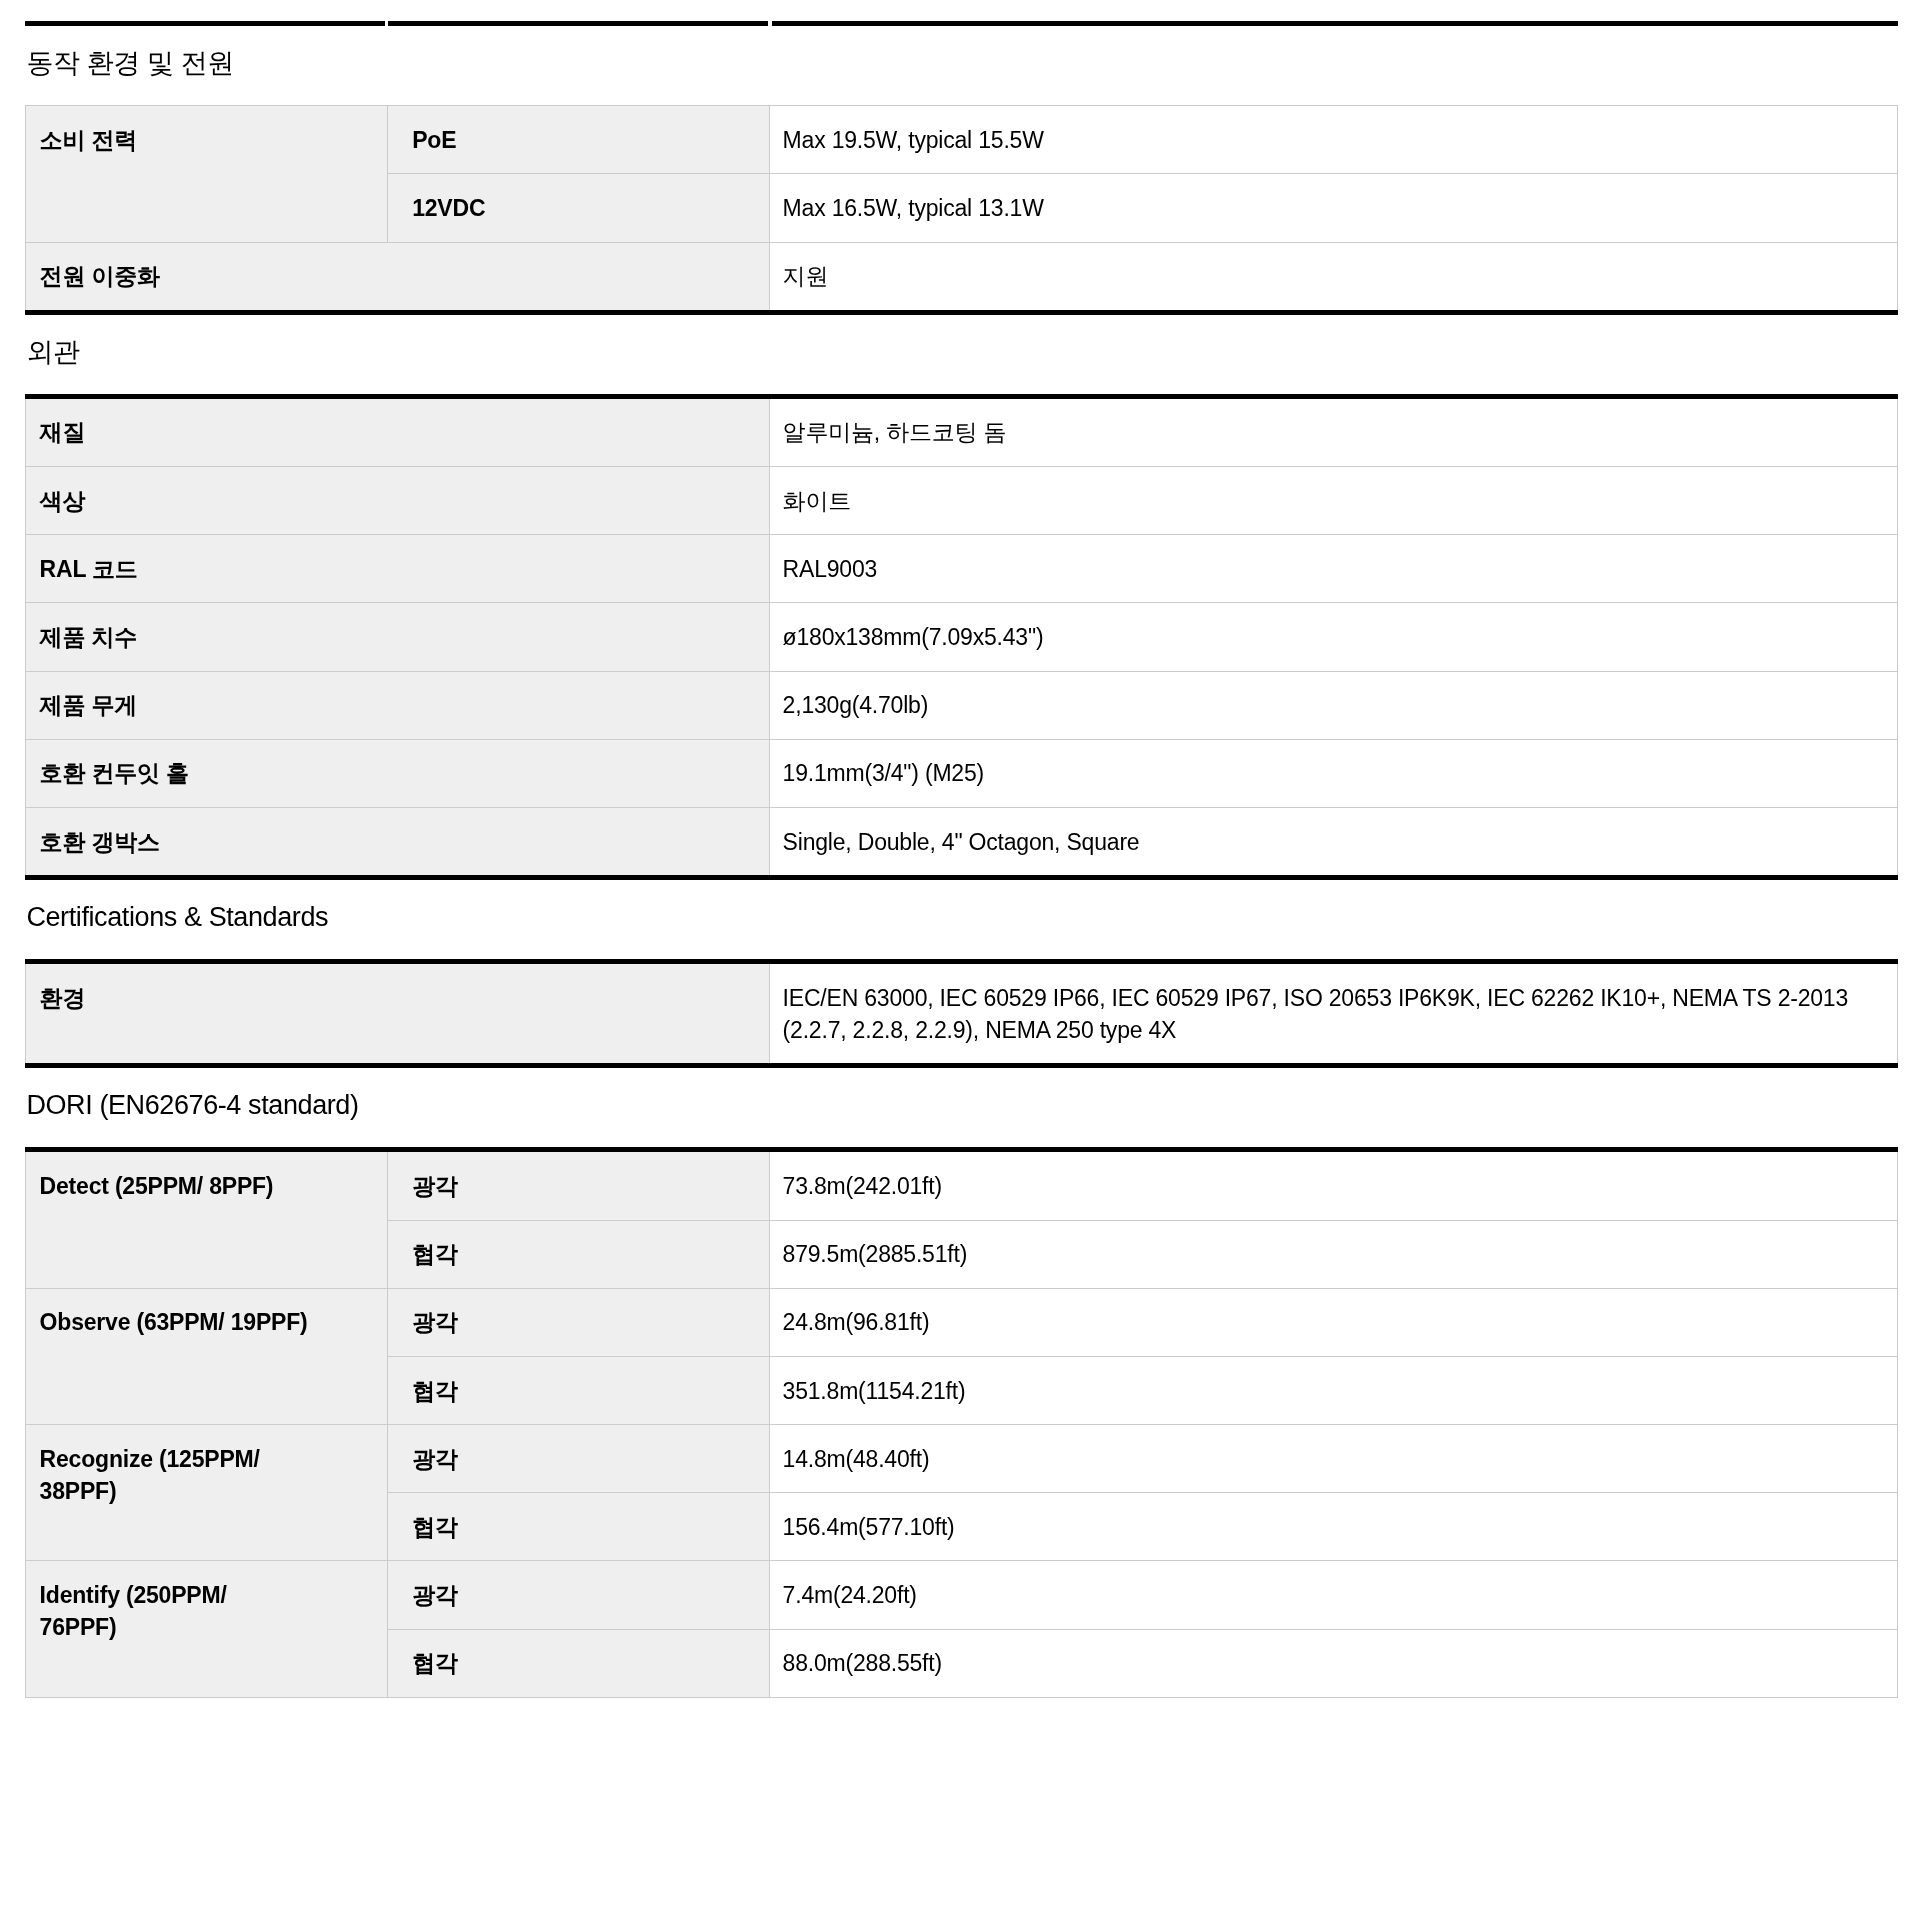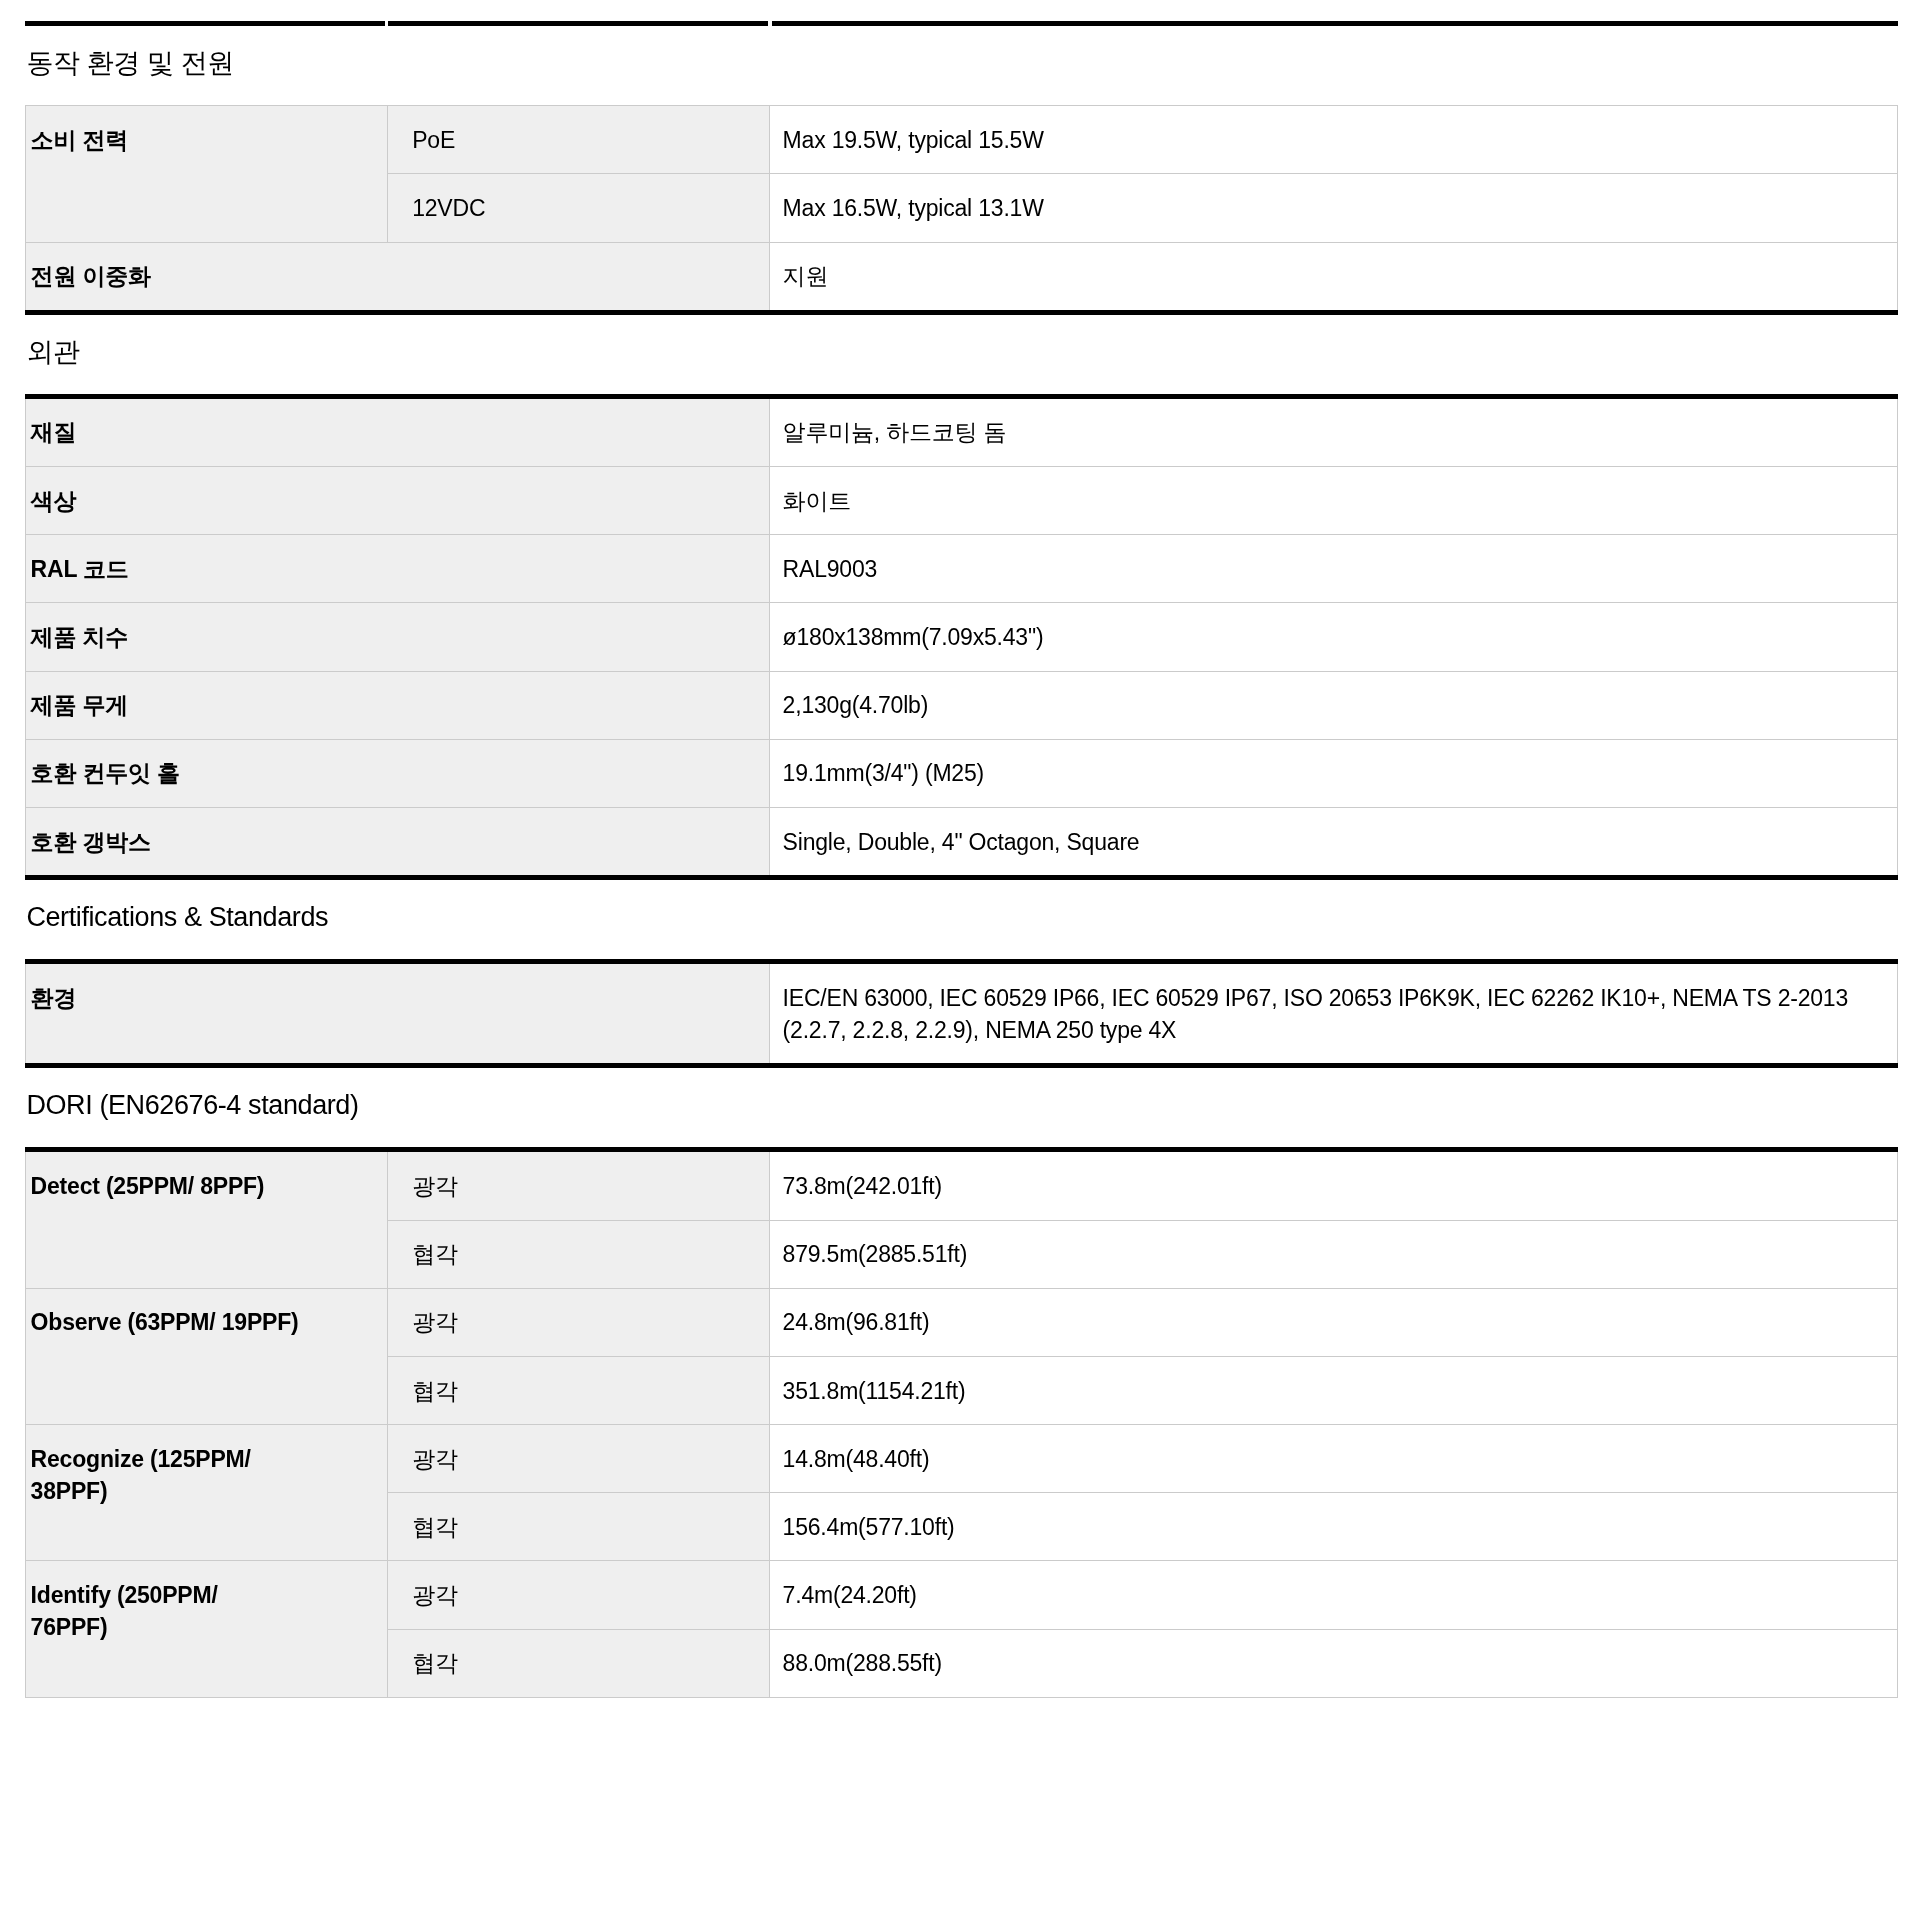--- a/index.html
+++ b/index.html
@@ -52,27 +52,27 @@
     font-size: 23px;
     line-height: 32px;
     letter-spacing: -0.2px;
     vertical-align: top;
     padding: 17.6px 21px 17.6px 24.6px;
     word-wrap: break-word;
   }
   table.spec td.lab {
     background: #efefef;
     font-weight: 700;
-    padding-left: 5px;
+    padding-left: 14px;
     padding-right: 35px;
     white-space: pre-line;
   }
   table.spec td.sub {
     background: #efefef;
-    font-weight: 400;
+    font-weight: 700;
     padding-left: 24.6px;
     margin-left: 48px;
   }
   table.spec td.val {
     background: #ffffff;
     padding-left: 13px;
   }
   
   table.top-black tr:first-child td { border-top: 5.3px solid #000000; }
   table.bottom-black tr:last-child td { border-bottom: 5.3px solid #000000; }

